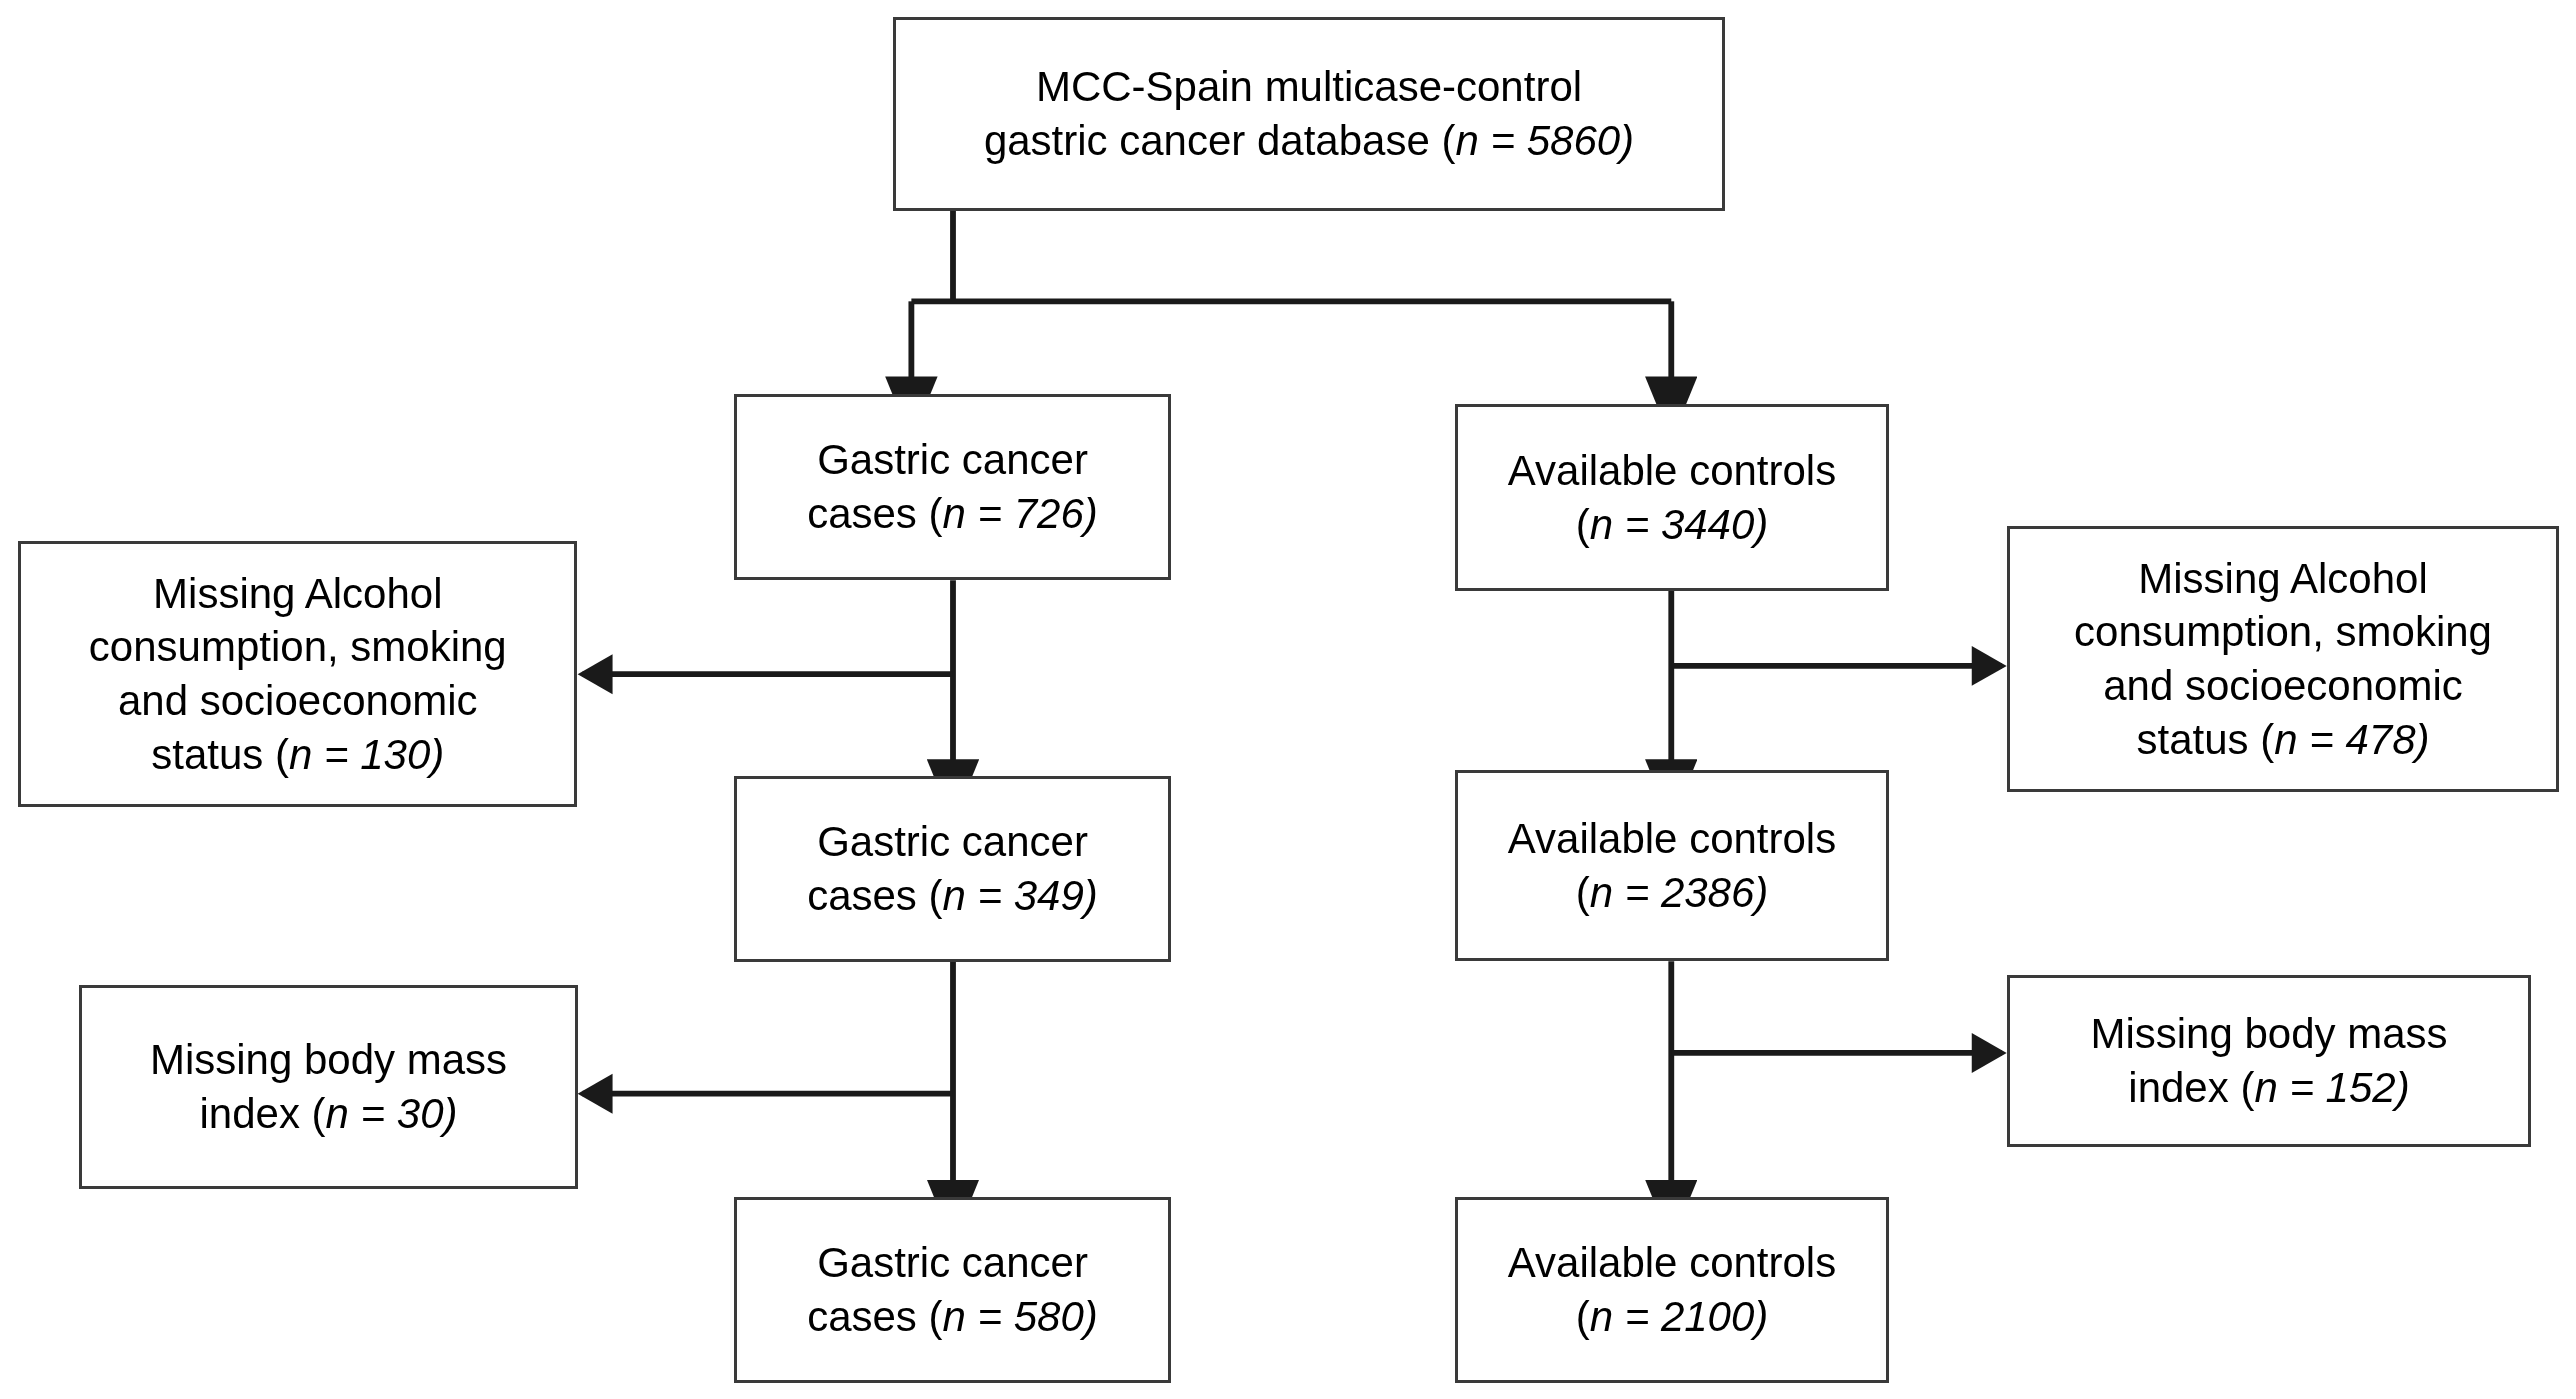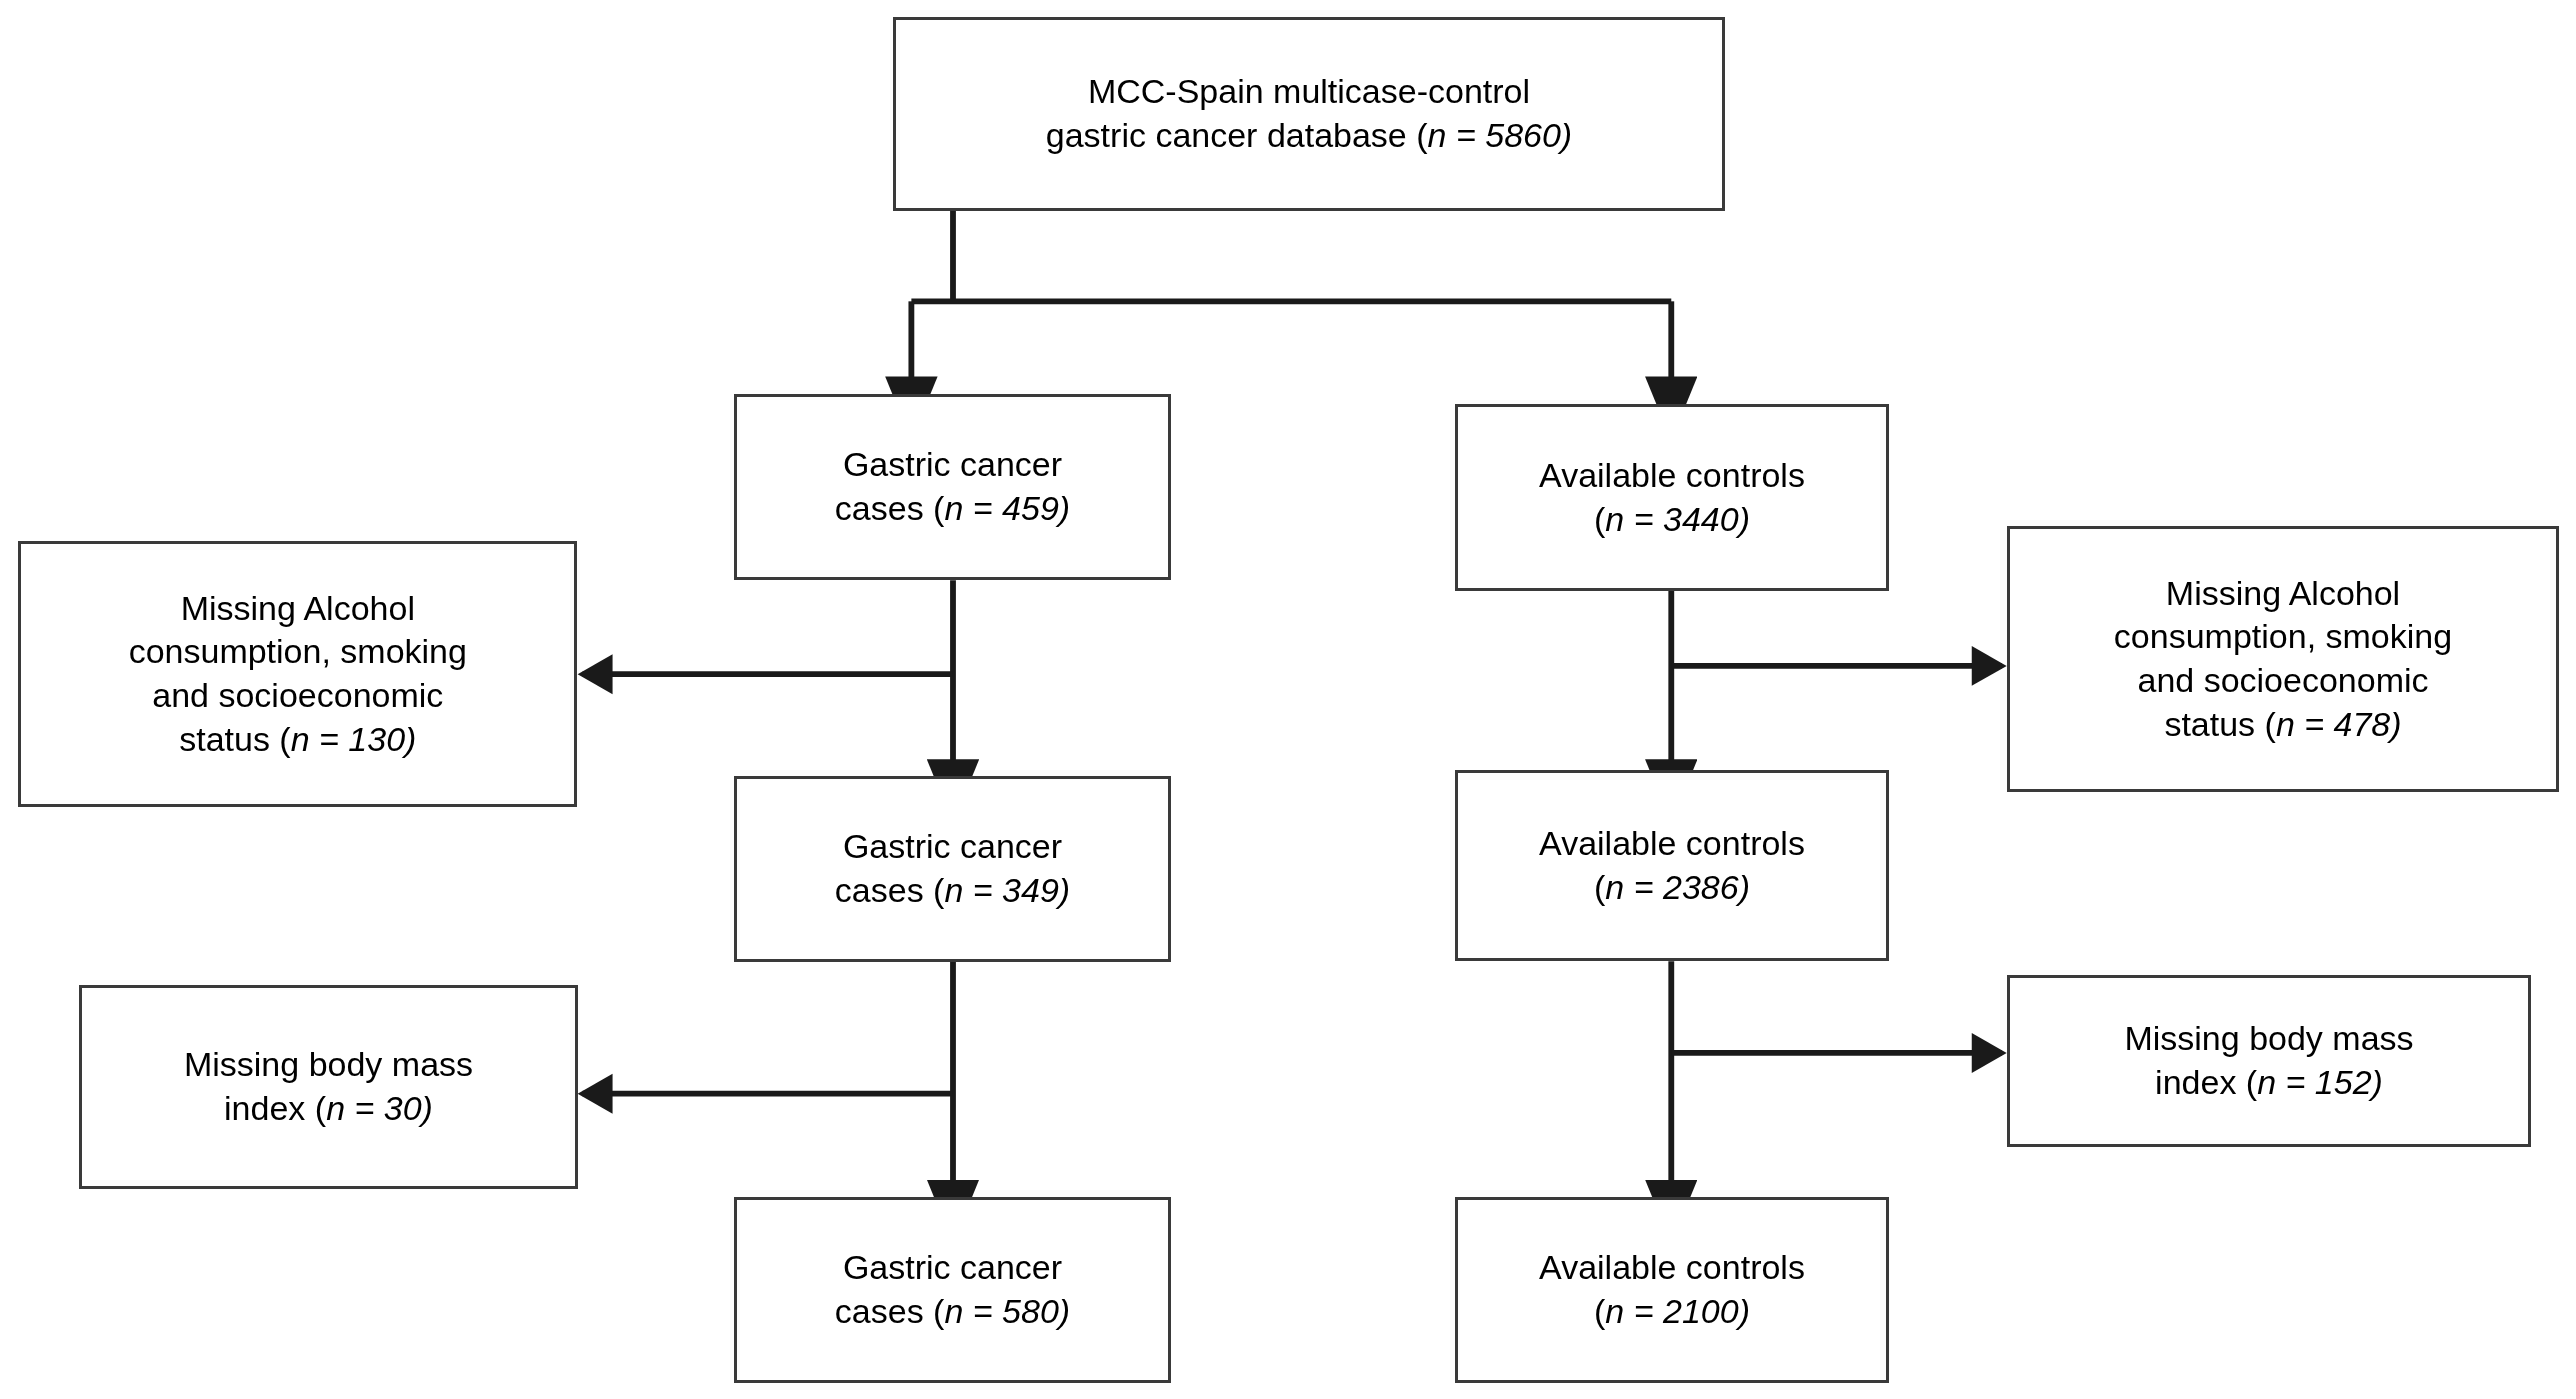--- a/index.html
+++ b/index.html
@@ -18,21 +18,21 @@
   .node {
     position: absolute;
     box-sizing: border-box;
     background: #ffffff;
     border: 3.3px solid #3a3a3a;
     display: flex;
     align-items: center;
     justify-content: center;
     text-align: center;
     color: #000000;
-    font-size: 34px;
+    font-size: 42px;
     line-height: 1.28;
     padding: 3.3px 8.3px;
   }
   .node .txt { display: block; width: 100%; }
   .node em { font-style: italic; }
   .flowsvg {
     position: absolute;
     left: 0;
     top: 0;
     width: 2576px;
@@ -88,21 +88,21 @@
       <path d="M2411,800 L2369,776 L2369,824 z"></path>
       <path d="M2411,1265 L2369,1241 L2369,1289 z"></path>
     </g>
   </svg>
 
   <div class="node" style="left:893px; top:16.6px; width:832px; height:194px;">
     <span class="txt"><span>MCC-Spain multicase-control</span><br><span>gastric cancer database (</span><em>n</em><em> = 5860)</em></span>
   </div>
 
   <div class="node" style="left:734px; top:394px; width:437px; height:186px;">
-    <span class="txt"><span>Gastric cancer</span><br><span>cases (</span><em>n</em><em> = 459)</em></span>
+    <span class="txt"><span>Gastric cancer</span><br><span>cases (</span><em>n</em><em> = 726)</em></span>
   </div>
 
   <div class="node" style="left:1455px; top:404px; width:434px; height:187px;">
     <span class="txt"><span>Available controls</span><br><span>(</span><em>n</em><em> = 3440)</em></span>
   </div>
 
   <div class="node" style="left:18.3px; top:541px; width:559px; height:266px;">
     <span class="txt"><span>Missing Alcohol</span><br><span>consumption, smoking</span><br><span>and socioeconomic</span><br><span>status (</span><em>n</em><em> = 130)</em></span>
   </div>
 

